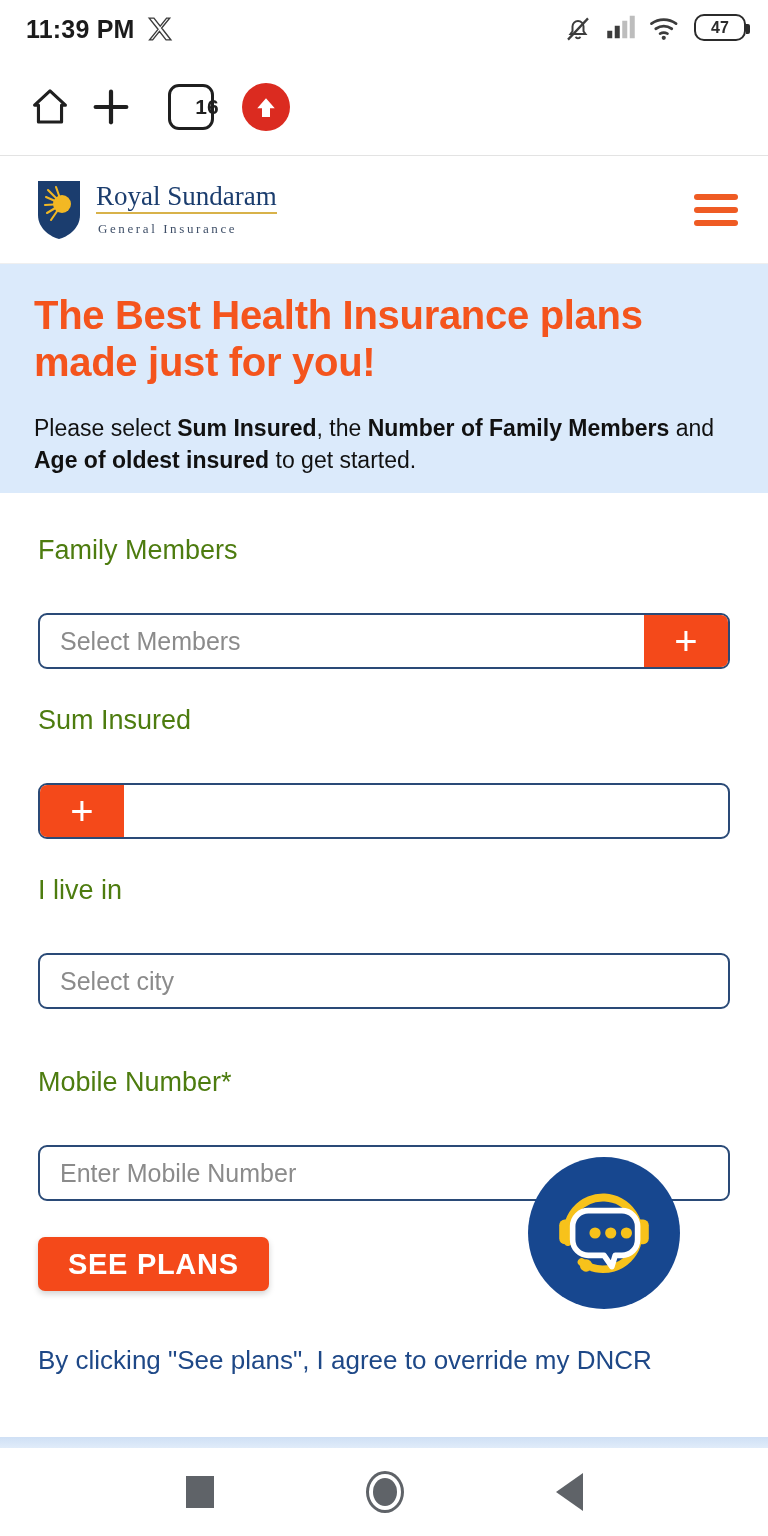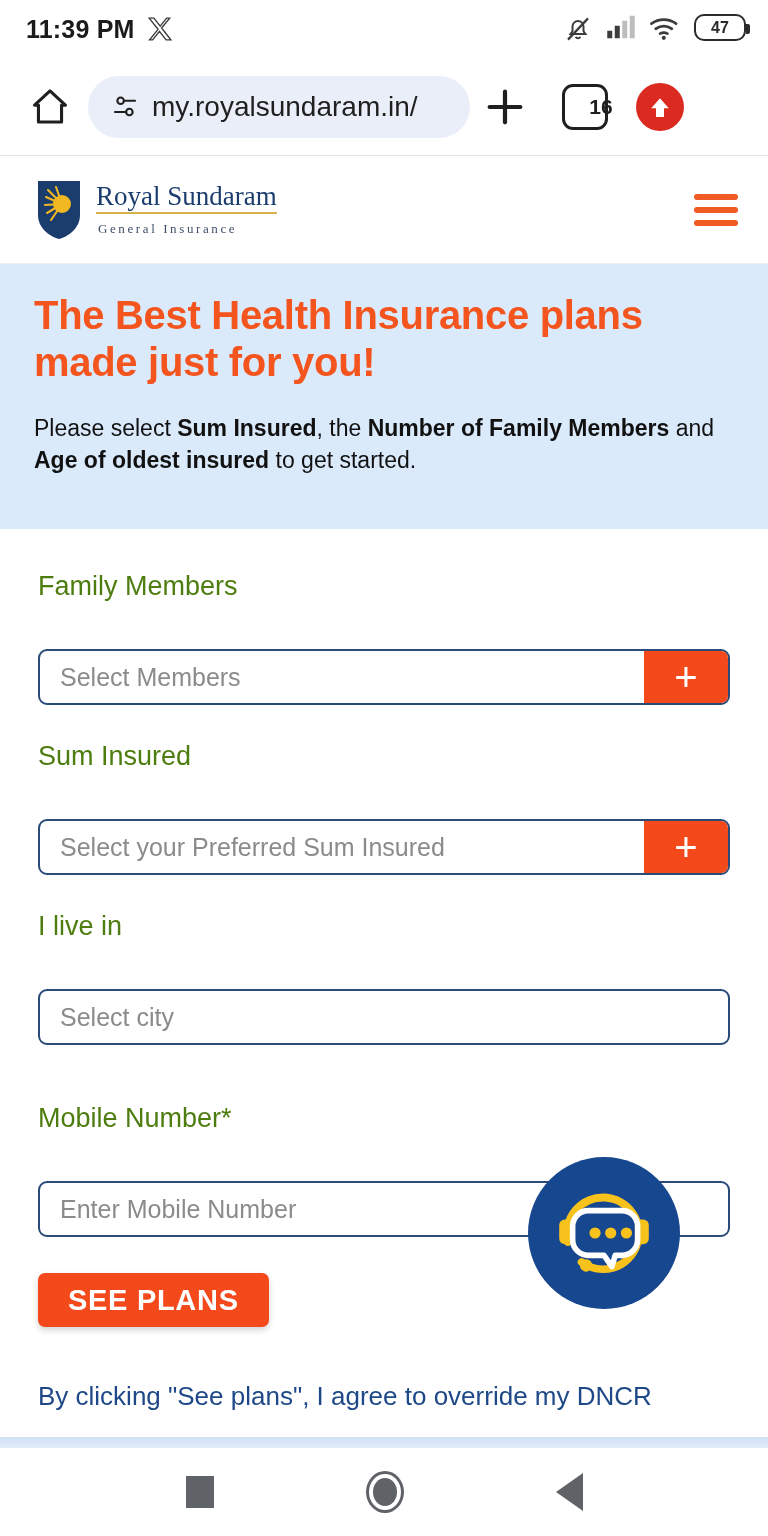--- a/index.html
+++ b/index.html
@@ -87,21 +87,21 @@
     font-size: 13px; color:#3f4f68; letter-spacing: 2.6px;
     margin-top: 7px; padding-left: 2px;
   }
   .hamburger { display:flex; flex-direction:column; gap:7px; width:44px; cursor:pointer; }
   .hamburger span { display:block; height:6px; border-radius:3px; background:#ef5b23; }
 
   
   .hero {
     background: #dbeafb;
     padding: 28px 34px 40px 34px;
-    height: 265px;
+    height: 229px;
   }
   .hero h1 {
     color:#f4541d; font-size: 40px; line-height: 1.17; font-weight: 800;
     letter-spacing: -.3px;
   }
   .hero p {
     margin-top: 26px; color:#111; font-size: 23px; line-height: 1.42;
   }
   .hero p b { font-weight: 800; }
 
@@ -201,29 +201,20 @@
         <span>47</span>
       </div>
     </div>
   </div>
 
   <div class="browserbar">
     <div class="home-btn">
       <svg width="44" height="44" viewBox="0 0 24 24">
         <path d="M12 3.2 3.6 11h2.1v9.2h12.6V11h2.1L12 3.2z" fill="none" stroke="#1f1f1f" stroke-width="1.7" stroke-linejoin="round"></path>
       </svg>
-    </div>
-    <div class="url-pill">
-      <svg width="30" height="30" viewBox="0 0 24 24">
-        <circle cx="8.5" cy="7" r="2.6" fill="none" stroke="#1f1f1f" stroke-width="1.7"></circle>
-        <line x1="11.6" y1="7" x2="20" y2="7" stroke="#1f1f1f" stroke-width="1.7" stroke-linecap="round"></line>
-        <circle cx="15.5" cy="16" r="2.6" fill="none" stroke="#1f1f1f" stroke-width="1.7"></circle>
-        <line x1="4" y1="16" x2="12.4" y2="16" stroke="#1f1f1f" stroke-width="1.7" stroke-linecap="round"></line>
-      </svg>
-      <span class="url-text">my.royalsundaram.in/</span>
     </div>
     <div class="plus-btn">
       <svg width="46" height="46" viewBox="0 0 24 24">
         <line x1="12" y1="4" x2="12" y2="20" stroke="#1f1f1f" stroke-width="2.2" stroke-linecap="round"></line>
         <line x1="4" y1="12" x2="20" y2="12" stroke="#1f1f1f" stroke-width="2.2" stroke-linecap="round"></line>
       </svg>
     </div>
     <div class="tabs-btn">
       <span>16</span>
     </div>
@@ -272,21 +263,20 @@
       <div class="input-row">
         <input type="text" placeholder="Select Members" style="">
         <div class="plus-addon">+</div>
       </div>
     </div>
     <div class="gap-lg"></div>
 
     <div class="field">
       <div class="field-label">Sum Insured</div>
       <div class="input-row">
-        <input type="text" placeholder="Select your Preferred Sum Insured" style="">
         <div class="plus-addon">+</div>
       </div>
     </div>
     <div class="gap-lg"></div>
 
     <div class="field">
       <div class="field-label">I live in</div>
       <div class="input-row">
         <input type="text" placeholder="Select city" style="">
       </div>

